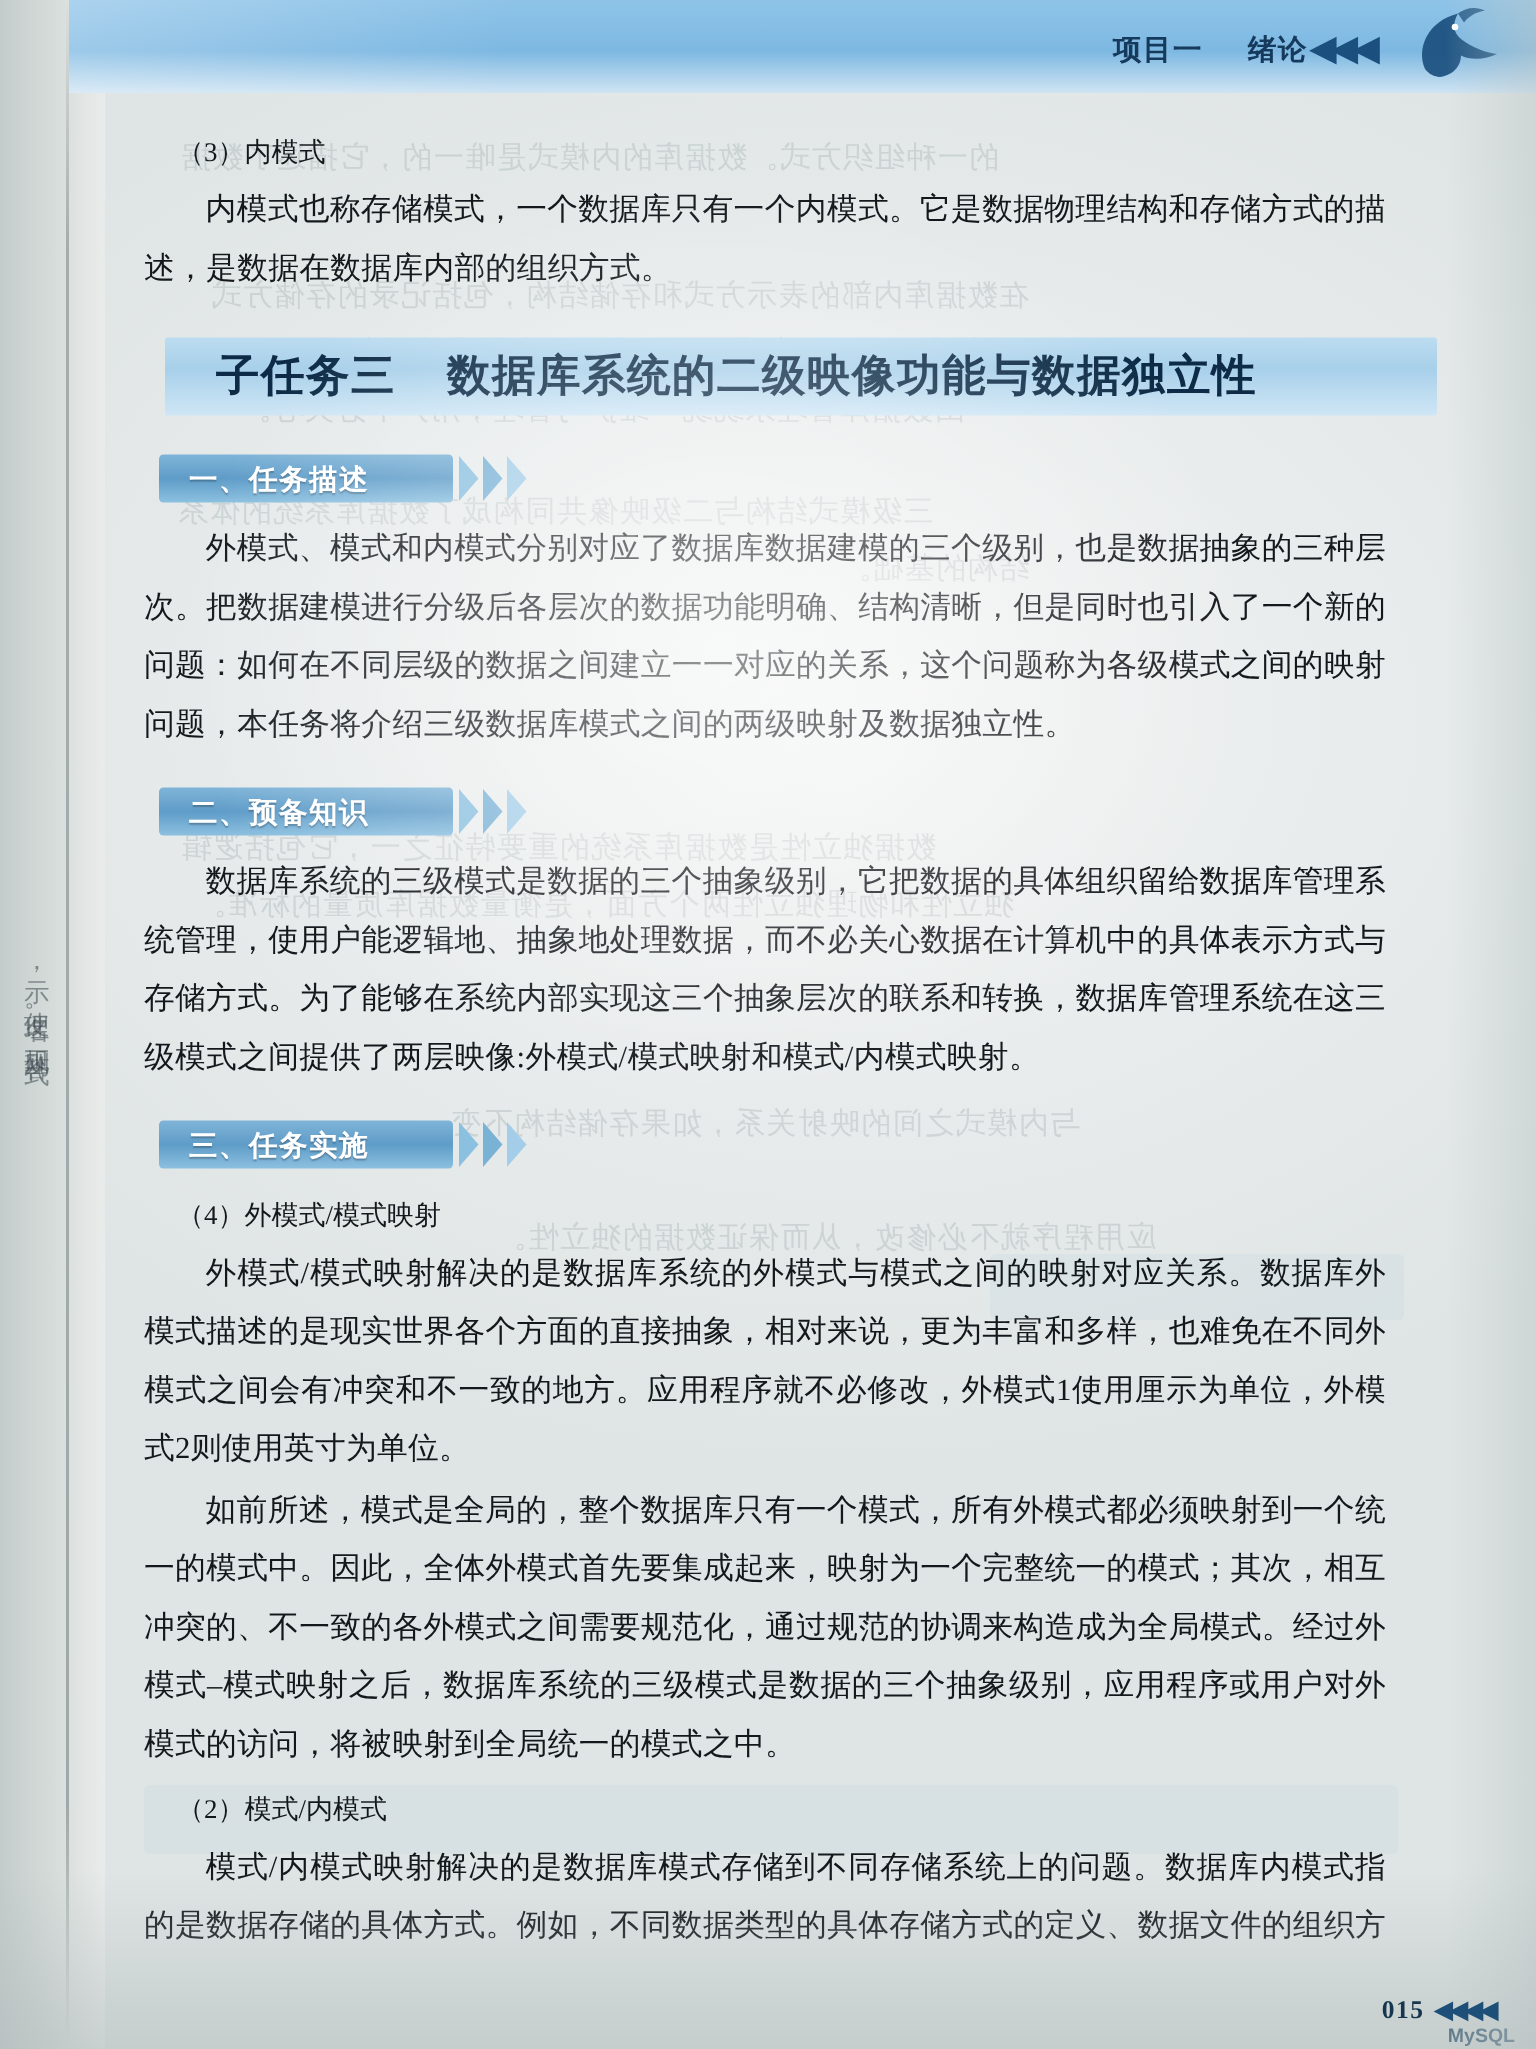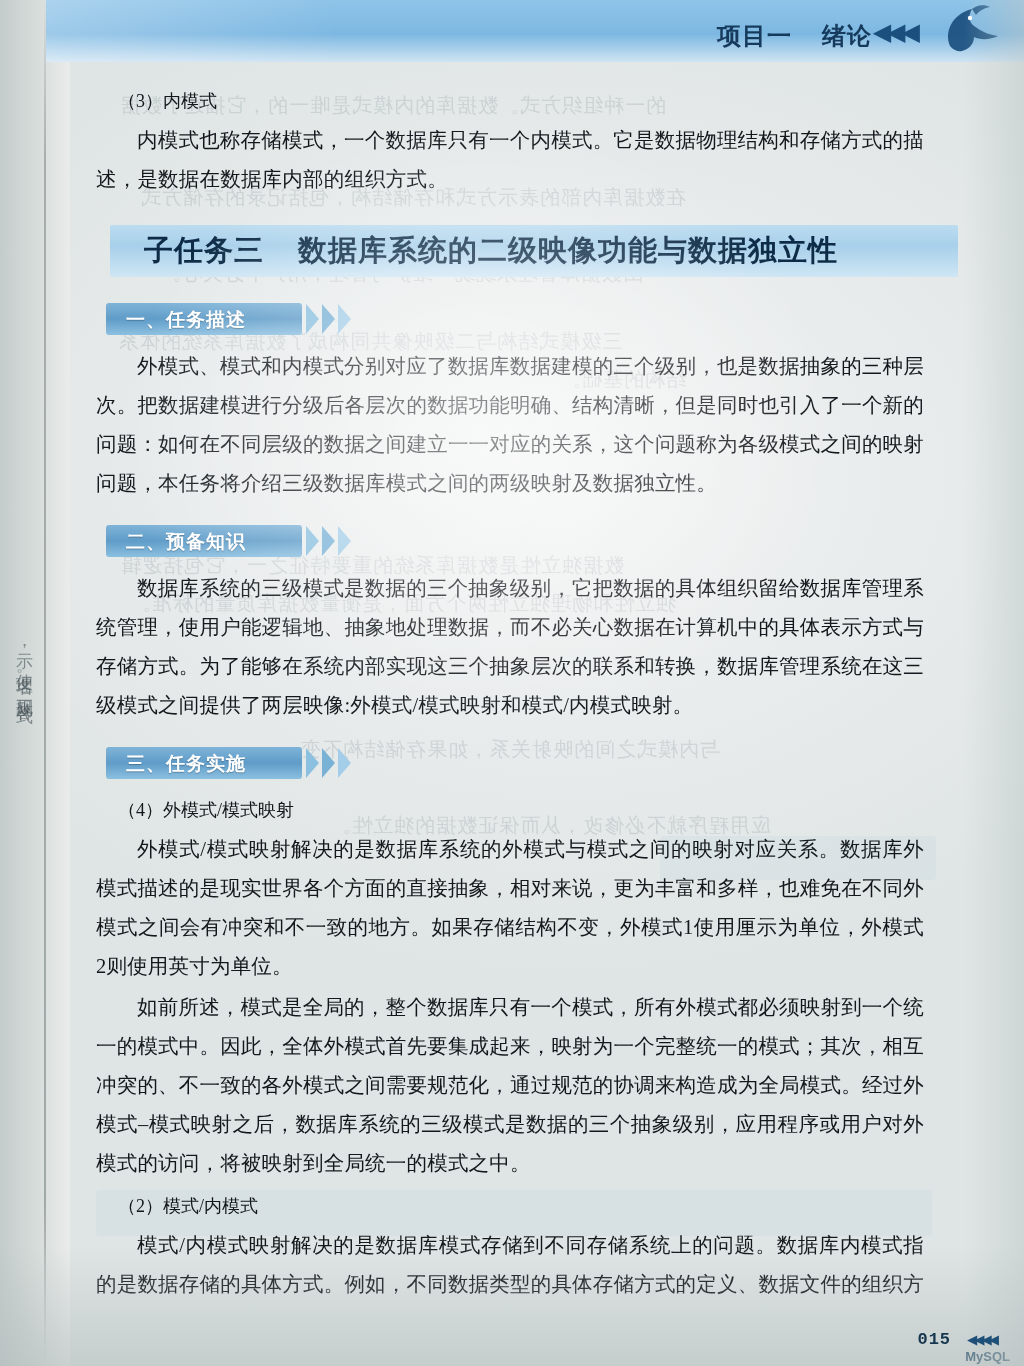--- a/index.html
+++ b/index.html
@@ -66,21 +66,21 @@
   .header-band-inner {
     position: absolute;
     left: 0; top: 0; right: 0; height: 62px;
     background: linear-gradient(90deg, rgba(255,255,255,0.25) 0%, rgba(255,255,255,0.0) 30%);
   }
   .header-title {
     position: absolute;
     right: 152px;
     top: 20px;
     color: #153a5c;
-    font-size: 24px;
+    font-size: 19px;
     font-weight: bold;
     letter-spacing: 1px;
     white-space: nowrap;
     font-family: Liberation Serif, serif;
   }
   .header-title .sep { display:inline-block; width: 30px; }
   .chev-left {
     position: absolute;
     right: 108px;
     top: 18px;
@@ -197,22 +197,22 @@
   }
   .banner-arrows span:nth-child(2) { border-left-color: #7ab2d6; }
   .banner-arrows span:nth-child(3) { border-left-color: #a3cde8; }
   
   .footer {
     position: absolute;
     right: 28px;
     bottom: 16px;
     display: flex;
     align-items: center;
-    gap: 16px;
-    font-family: Liberation Mono, monospace;
+    gap: 6px;
+    font-family: Liberation Serif, serif;
   }
   .footer-num {
     font-size: 17px;
     font-weight: bold;
     color: #16364f;
     letter-spacing: 1px;
   }
   .footer-chevrons {
     font-size: 17px;
     color: #1d4f78;
@@ -326,21 +326,21 @@
       <div class="banner-box"></div>
       <div class="banner-label">三、任务实施</div>
       <div class="banner-arrows">
           <span></span>
           <span></span>
           <span></span>
         </div>
     </div>
 
     <div class="sub-heading">（4）外模式/模式映射</div>
-    <p class="indent">外模式/模式映射解决的是数据库系统的外模式与模式之间的映射对应关系。数据库外模式描述的是现实世界各个方面的直接抽象，相对来说，更为丰富和多样，也难免在不同外模式之间会有冲突和不一致的地方。如果存储结构不变，外模式1使用厘示为单位，外模式2则使用英寸为单位。</p>
+    <p class="indent">外模式/模式映射解决的是数据库系统的外模式与模式之间的映射对应关系。数据库外模式描述的是现实世界各个方面的直接抽象，相对来说，更为丰富和多样，也难免在不同外模式之间会有冲突和不一致的地方。应用程序就不必修改，外模式1使用厘示为单位，外模式2则使用英寸为单位。</p>
     <p class="indent">如前所述，模式是全局的，整个数据库只有一个模式，所有外模式都必须映射到一个统一的模式中。因此，全体外模式首先要集成起来，映射为一个完整统一的模式；其次，相互冲突的、不一致的各外模式之间需要规范化，通过规范的协调来构造成为全局模式。经过外模式–模式映射之后，数据库系统的三级模式是数据的三个抽象级别，应用程序或用户对外模式的访问，将被映射到全局统一的模式之中。</p>
     <div class="sub-heading">（2）模式/内模式</div>
     <p class="indent">模式/内模式映射解决的是数据库模式存储到不同存储系统上的问题。数据库内模式指的是数据存储的具体方式。例如，不同数据类型的具体存储方式的定义、数据文件的组织方</p>
 
   </div>
 
   <div class="edge-text">示，使理名。规则答一式</div>
 
   <div class="glare"></div>
   <div class="shade-right"></div>

